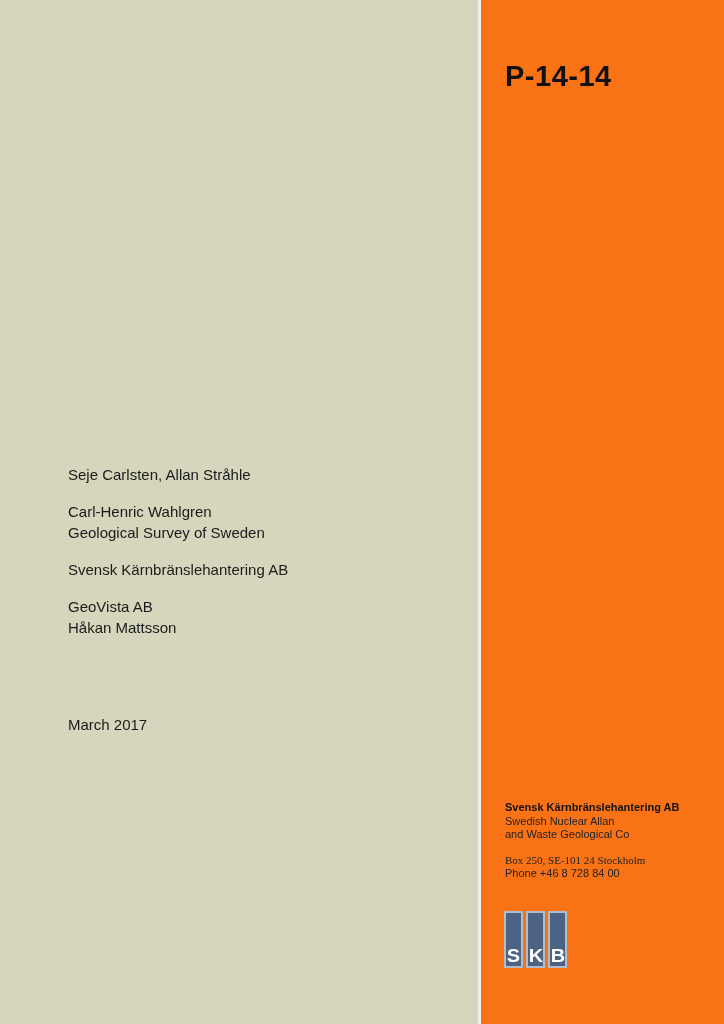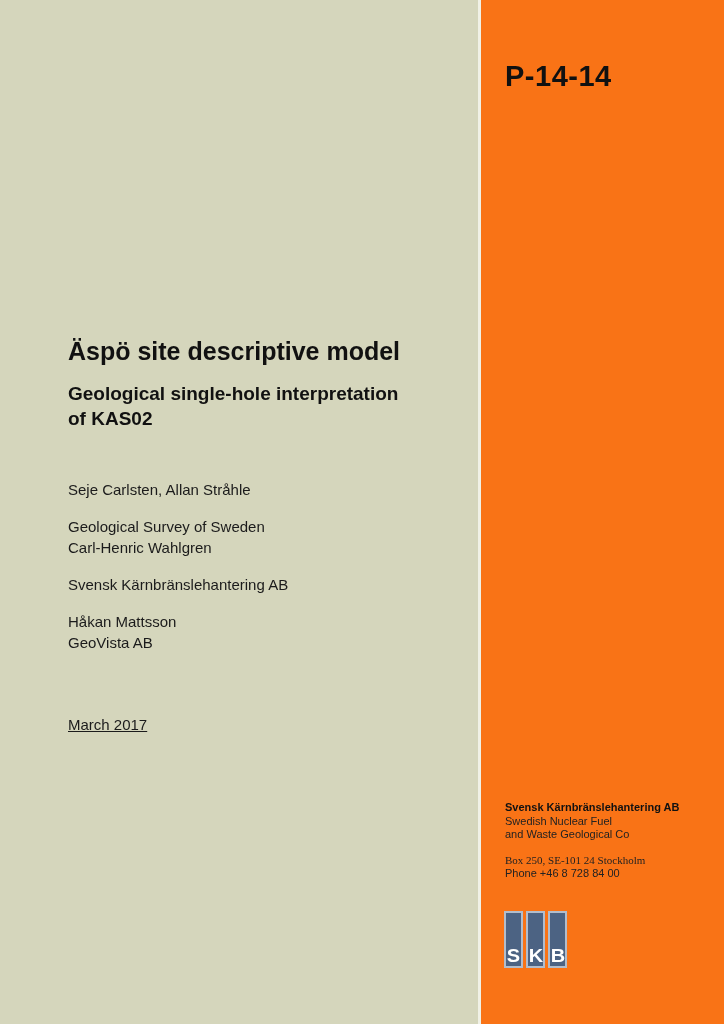--- a/index.html
+++ b/index.html
@@ -56,29 +56,27 @@
   }
   .authors {
     position: absolute;
     left: 68px;
     top: 464px;
     font-size: 15px;
     line-height: 21px;
   }
   .author-group {
     margin-bottom: 16px;
-    margin-top: 15px;
   }
   .publication-date {
     position: absolute;
     left: 68px;
     top: 714px;
     font-size: 15px;
     line-height: 21px;
-    text-decoration: underline;
   }
   .publisher-block {
     position: absolute;
     left: 505px;
     top: 801px;
     font-size: 11px;
     line-height: 13.5px;
     color: #222222;
     width: 200px;
   }
@@ -118,47 +116,43 @@
 </style>
 </head>
 <body>
 
 <div class="page">
 
   <div class="beige-panel"></div>
 
   <div class="report-number">P-14-14</div>
 
-  <div class="title-block">
-    <h1>Äspö site descriptive model</h1>
-    <h2>Geological single-hole interpretation of KAS02</h2>
-  </div>
 
   <div class="authors">
     <div class="author-group">
       <div>Seje Carlsten, Allan Stråhle</div>
     </div>
     <div class="author-group">
+      <div>Carl-Henric Wahlgren</div>
       <div>Geological Survey of Sweden</div>
-      <div>Carl-Henric Wahlgren</div>
     </div>
     <div class="author-group">
       <div>Svensk Kärnbränslehantering AB</div>
     </div>
     <div class="author-group">
+      <div>GeoVista AB</div>
       <div>Håkan Mattsson</div>
-      <div>GeoVista AB</div>
     </div>
   </div>
 
   <div class="publication-date">March 2017</div>
 
   <div class="publisher-block">
     <div class="company">Svensk Kärnbränslehantering AB</div>
-    <div>Swedish Nuclear Fuel</div>
+    <div>Swedish Nuclear Allan</div>
     <div>and Waste Geological Co</div>
     <div class="addr">Box 250, SE-101 24 Stockholm</div>
     <div>Phone +46 8 728 84 00</div>
   </div>
 
   <div class="skb-logo">
     <div class="skb-bar">
       <span>S</span>
     </div>
     <div class="skb-bar">

